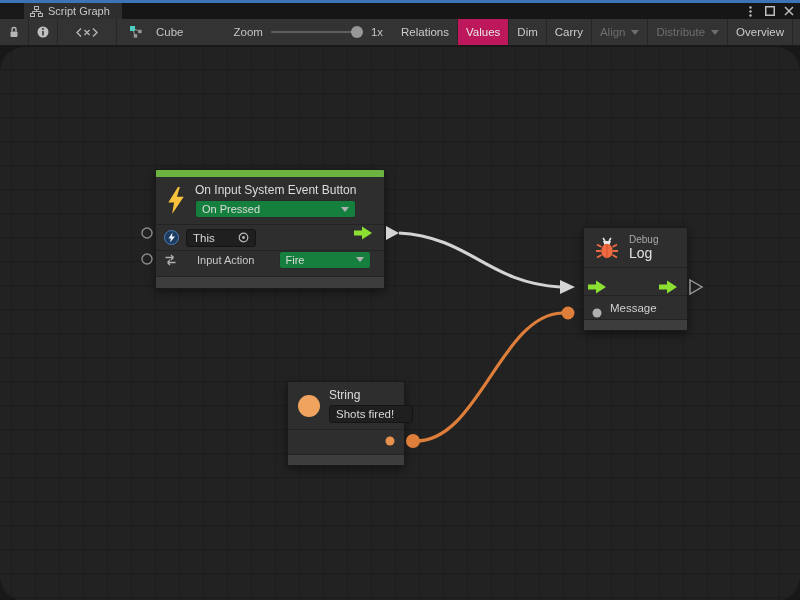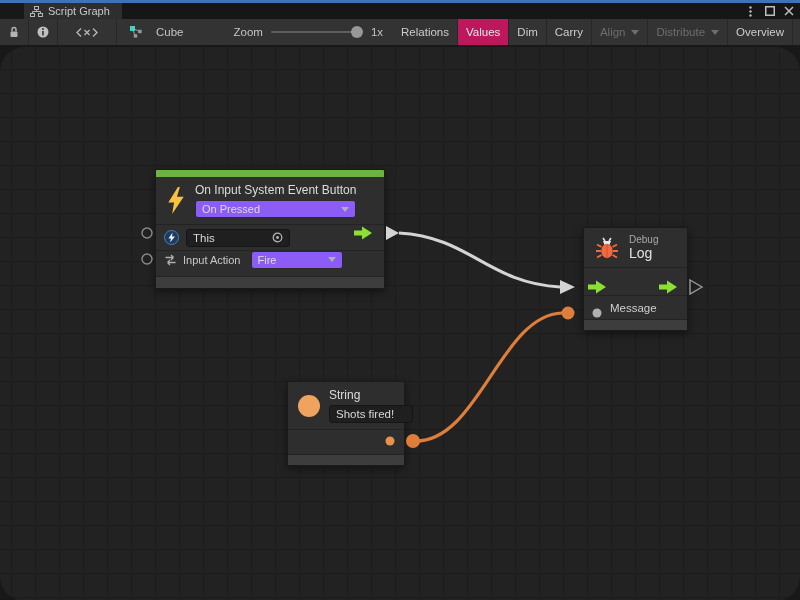--- a/index.html
+++ b/index.html
@@ -81,35 +81,35 @@
   }
   .node-colorbar { height: 7px; background: #6db33f; border-radius: 1px 1px 0 0; }
   .node-header { display: flex; align-items: center; gap: 9px; padding: 6px 10px; }
   .node-title { font-size: 12px; color: #dcdcdc; }
   .node-subtle { font-size: 10px; color: #a8a8a8; }
   .node-big-title { font-size: 14px; color: #e2e2e2; }
   .node-row { border-top: 1px solid #232323; display: flex; align-items: center; }
   .node-footer { border-top: 1px solid #232323; background: #3d3d3d; }
   .dropdown {
     display: inline-flex; align-items: center; justify-content: space-between;
-    background: #8b5cf6; border: 1px solid #2a2a2a; border-radius: 3px;
+    background: #15803d; border: 1px solid #2a2a2a; border-radius: 3px;
     font-size: 11px; color: #dddddd; padding: 2px 6px; gap: 8px;
   }
   .textfield {
     display: inline-flex; align-items: center; justify-content: space-between;
     background: #1f1f1f; border: 1px solid #151515; border-radius: 3px;
     font-size: 11.5px; color: #d8d8d8; padding: 2px 6px; gap: 6px;
   }
 
   
   .node-event { left: 155px; top: 122px; width: 230px; }
   .node-event .row1 { height: 26px; padding: 0 10px 0 8px; gap: 7px; }
-  .node-event .row2 { height: 26px; padding: 0 10px 8px 8px; gap: 6px; font-size: 11px; color: #c8c8c8; }
+  .node-event .row2 { height: 26px; padding: 0 10px 8px 8px; gap: 20px; font-size: 11px; color: #c8c8c8; }
   .node-event .node-footer { height: 12px; }
-  .field-this { width: 104px; }
+  .field-this { width: 70px; }
   .dd-fire { width: 92px; margin-left: 4px; }
   .dd-pressed { margin-top: 3px; }
 
   
   .node-debug { left: 583px; top: 180px; width: 105px; }
   .node-debug .row1 { height: 28px; }
   .node-debug .row2 { height: 24px; padding-left: 26px; font-size: 11.5px; color: #cfcfcf; }
   .node-debug .node-footer { height: 11px; }
 
   

